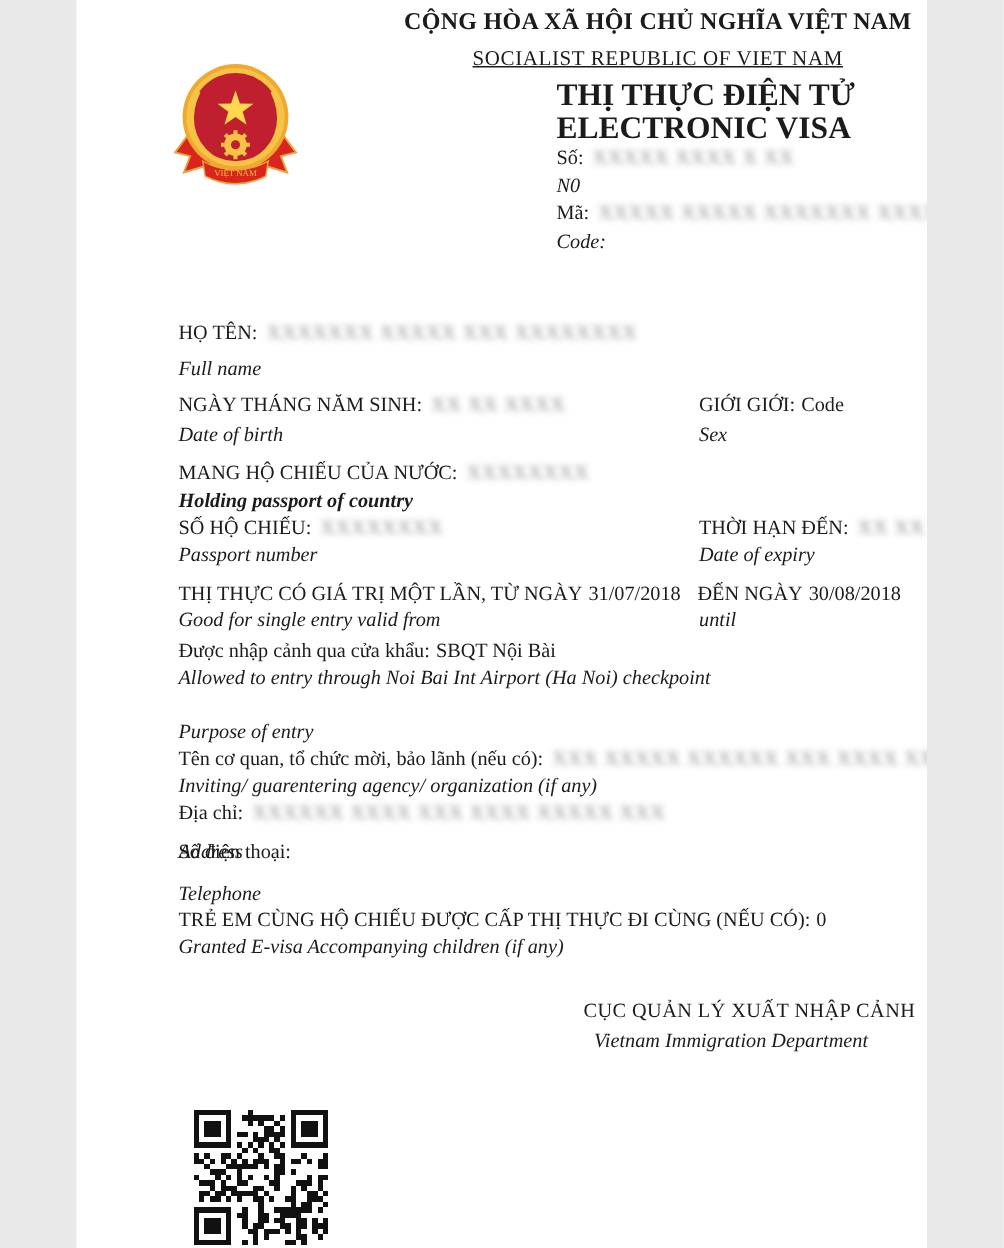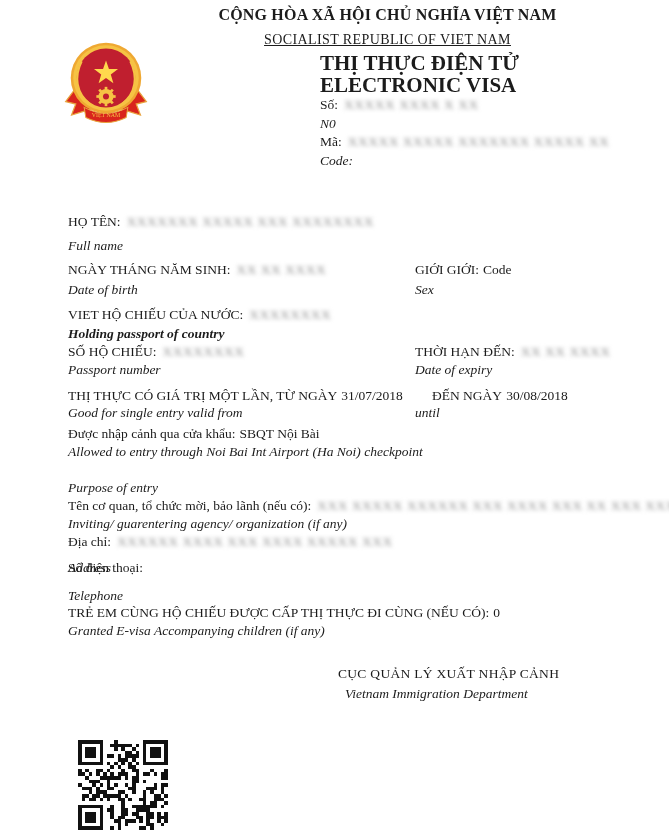--- a/index.html
+++ b/index.html
@@ -1,17 +1,17 @@
 <!DOCTYPE html>
 <html><head>
 <meta charset="utf-8">
 <style>
   html,body{margin:0;padding:0;background:#e9e9e9;}
   .page{
-    position:relative;width:669px;height:832px;background:#ffffff;
+    position:relative;width:567px;height:832px;background:#ffffff;
     font-family:"Liberation Serif","DejaVu Serif",serif;color:#1b1b1b;
     overflow:hidden;margin:0 auto;
   }
   .abs{position:absolute;white-space:nowrap;}
   .cap{font-size:13.5px;}
   .sub{font-size:13.5px;font-style:italic;}
   .nation-vi{font-size:16px;font-weight:bold;letter-spacing:0.2px;}
   .nation-en{font-size:14px;text-decoration:underline;margin-top:8px;letter-spacing:0.4px;}
   .hdr-center{left:205px;top:6px;width:365px;text-align:center;}
   .title-block{left:320px;top:52px;}
@@ -71,30 +71,30 @@
   </div>
 
   <div class="abs cap" style="left:68px;top:214px;"><span>HỌ TÊN:</span><span class="redact">XXXXXXX XXXXX XXX XXXXXXXX</span></div>
   <div class="abs sub" style="left:68px;top:238px;">Full name</div>
 
   <div class="abs cap" style="left:68px;top:262px;"><span>NGÀY THÁNG NĂM SINH:</span><span class="redact">XX XX XXXX</span></div>
   <div class="abs cap" style="left:415px;top:262px;"><span>GIỚI GIỚI:</span><span class="val">Code</span></div>
   <div class="abs sub" style="left:68px;top:282px;">Date of birth</div>
   <div class="abs sub" style="left:415px;top:282px;">Sex</div>
 
-  <div class="abs cap" style="left:68px;top:307px;"><span>VIET HỘ CHIẾU CỦA NƯỚC:</span><span class="redact">XXXXXXXX</span></div>
+  <div class="abs cap" style="left:68px;top:307px;"><span>MANG HỘ CHIẾU CỦA NƯỚC:</span><span class="redact">XXXXXXXX</span></div>
   <div class="abs sub" style="left:68px;top:326px;font-weight:bold;">Holding passport of country</div>
 
   <div class="abs cap" style="left:68px;top:344px;"><span>SỐ HỘ CHIẾU:</span><span class="redact">XXXXXXXX</span></div>
   <div class="abs cap" style="left:415px;top:344px;"><span>THỜI HẠN ĐẾN:</span><span class="redact">XX XX XXXX</span></div>
   <div class="abs sub" style="left:68px;top:362px;">Passport number</div>
   <div class="abs sub" style="left:415px;top:362px;">Date of expiry</div>
 
   <div class="abs cap" style="left:68px;top:388px;"><span>THỊ THỰC CÓ GIÁ TRỊ MỘT LẦN, TỪ NGÀY</span><span class="val">31/07/2018</span></div>
-  <div class="abs cap" style="left:432px;top:388px;"><span>ĐẾN NGÀY</span><span class="val">30/08/2018</span></div>
+  <div class="abs cap" style="left:414px;top:388px;"><span>ĐẾN NGÀY</span><span class="val">30/08/2018</span></div>
   <div class="abs sub" style="left:68px;top:405px;">Good for single entry valid from</div>
   <div class="abs sub" style="left:415px;top:405px;">until</div>
 
   <div class="abs cap" style="left:68px;top:426px;"><span>Được nhập cảnh qua cửa khẩu:</span><span class="val">SBQT Nội Bài</span></div>
   <div class="abs sub" style="left:68px;top:444px;">Allowed to entry through Noi Bai Int Airport (Ha Noi) checkpoint</div>
 
   <div class="abs sub" style="left:68px;top:480px;">Purpose of entry</div>
 
   <div class="abs cap" style="left:68px;top:498px;"><span>Tên cơ quan, tổ chức mời, bảo lãnh (nếu có):</span><span class="redact">XXX XXXXX XXXXXX XXX XXXX XXX XX XXX XXXX XXX</span></div>
   <div class="abs sub" style="left:68px;top:516px;">Inviting/ guarentering agency/ organization (if any)</div>

